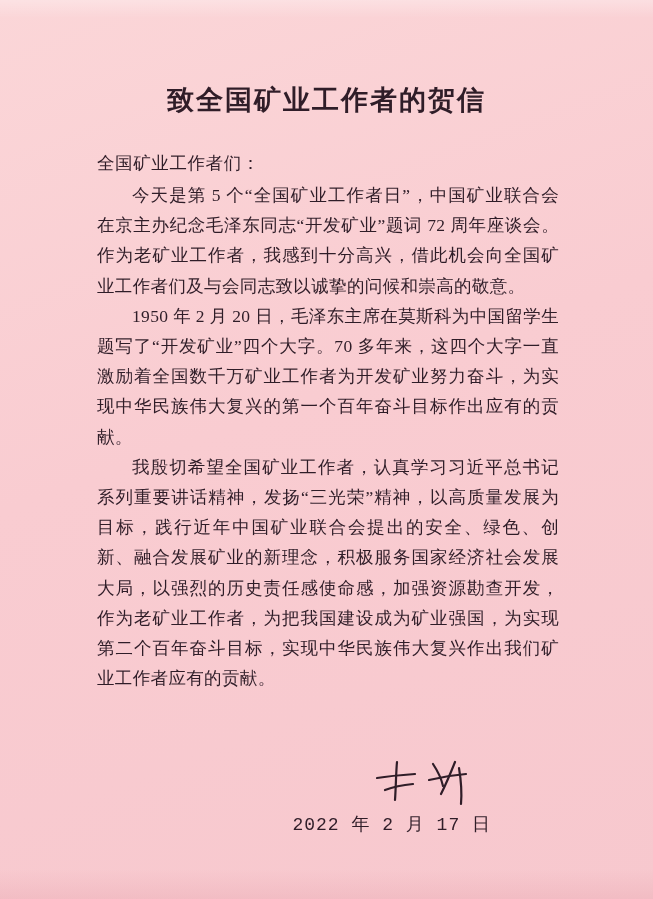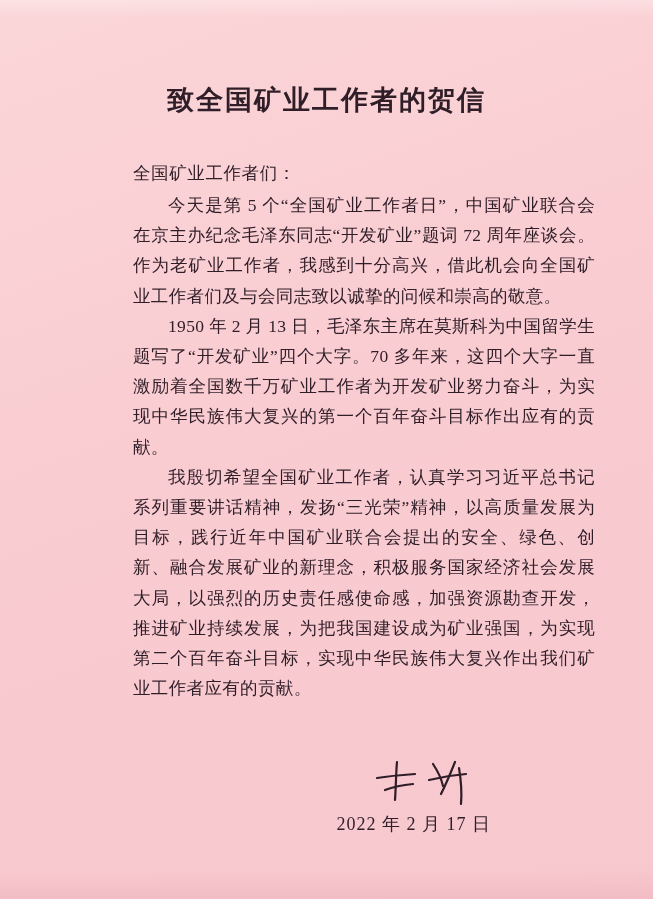--- a/index.html
+++ b/index.html
@@ -41,24 +41,23 @@
     left: 0;
     width: 653px;
     text-align: center;
     font-size: 27px;
     font-weight: bold;
     letter-spacing: 2px;
     color: #2f1d28;
   }
   .body-block {
     position: absolute;
-    top: 158px;
+    top: 148px;
     left: 97px;
     width: 462px;
-    margin-left: 36px;
   }
   .salutation {
     font-size: 17.5px;
     line-height: 30px;
     letter-spacing: 0.6px;
     margin: 0 0 2px 0;
     color: #2f1d28;
   }
   .para {
     font-size: 17.5px;
@@ -85,36 +84,37 @@
     height: 52px;
   }
   .sig-date {
     position: absolute;
     right: 68px;
     top: 56px;
     font-size: 18px;
     letter-spacing: 1px;
     color: #2f1d28;
     white-space: nowrap;
+    font-family: Liberation Mono, monospace;
   }
 </style>
 </head>
 <body>
 
 <div class="page">
 
   <div class="paper-edge-top"></div>
 
   <div class="doc-title">致全国矿业工作者的贺信</div>
 
   <div class="body-block">
     <p class="salutation">全国矿业工作者们：</p>
     <p class="para">今天是第 5 个“全国矿业工作者日”，中国矿业联合会在京主办纪念毛泽东同志“开发矿业”题词 72 周年座谈会。作为老矿业工作者，我感到十分高兴，借此机会向全国矿业工作者们及与会同志致以诚挚的问候和崇高的敬意。</p>
-    <p class="para">1950 年 2 月 13 日，毛泽东主席在莫斯科为中国留学生题写了“开发矿业”四个大字。70 多年来，这四个大字一直激励着全国数千万矿业工作者为开发矿业努力奋斗，为实现中华民族伟大复兴的第一个百年奋斗目标作出应有的贡献。</p>
-    <p class="para">我殷切希望全国矿业工作者，认真学习习近平总书记系列重要讲话精神，发扬“三光荣”精神，以高质量发展为目标，践行近年中国矿业联合会提出的安全、绿色、创新、融合发展矿业的新理念，积极服务国家经济社会发展大局，以强烈的历史责任感使命感，加强资源勘查开发，推进矿业持续发展，为把我国建设成为矿业强国，为实现第二个百年奋斗目标，实现中华民族伟大复兴作出我们矿业工作者应有的贡献。</p>
+    <p class="para">1950 年 2 月 20 日，毛泽东主席在莫斯科为中国留学生题写了“开发矿业”四个大字。70 多年来，这四个大字一直激励着全国数千万矿业工作者为开发矿业努力奋斗，为实现中华民族伟大复兴的第一个百年奋斗目标作出应有的贡献。</p>
+    <p class="para">我殷切希望全国矿业工作者，认真学习习近平总书记系列重要讲话精神，发扬“三光荣”精神，以高质量发展为目标，践行近年中国矿业联合会提出的安全、绿色、创新、融合发展矿业的新理念，积极服务国家经济社会发展大局，以强烈的历史责任感使命感，加强资源勘查开发，作为老矿业工作者，为把我国建设成为矿业强国，为实现第二个百年奋斗目标，实现中华民族伟大复兴作出我们矿业工作者应有的贡献。</p>
   </div>
 
   <div class="signature-area">
     <svg class="signature-mark" viewBox="0 0 110 52" aria-hidden="true">
       <g fill="none" stroke="#2f1d28" stroke-width="2.2" stroke-linecap="round" stroke-linejoin="round">
         <path d="M6 22 C18 20, 30 19, 44 18"></path>
         <path d="M26 6 C25 16, 25 30, 24 44"></path>
         <path d="M14 34 C22 31, 32 29, 42 28"></path>
         <path d="M62 8 C66 14, 70 21, 72 30"></path>
         <path d="M84 6 C80 16, 76 26, 70 38"></path>

